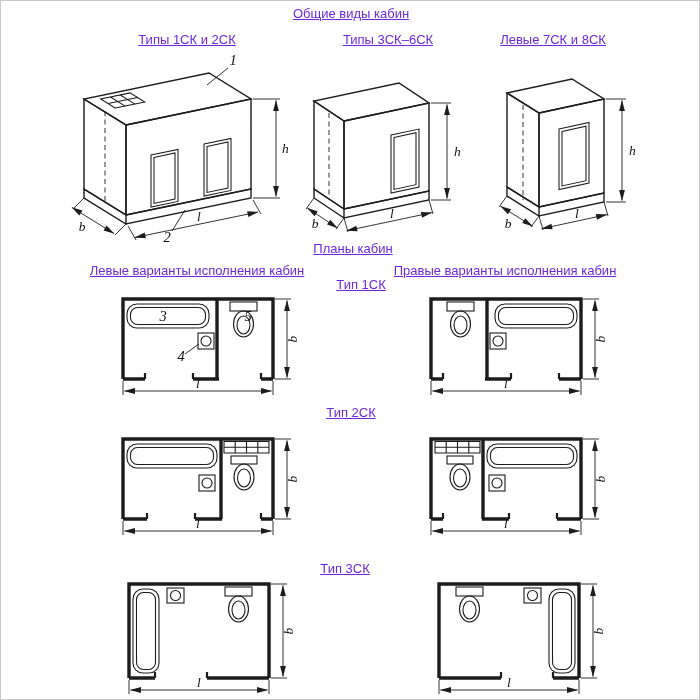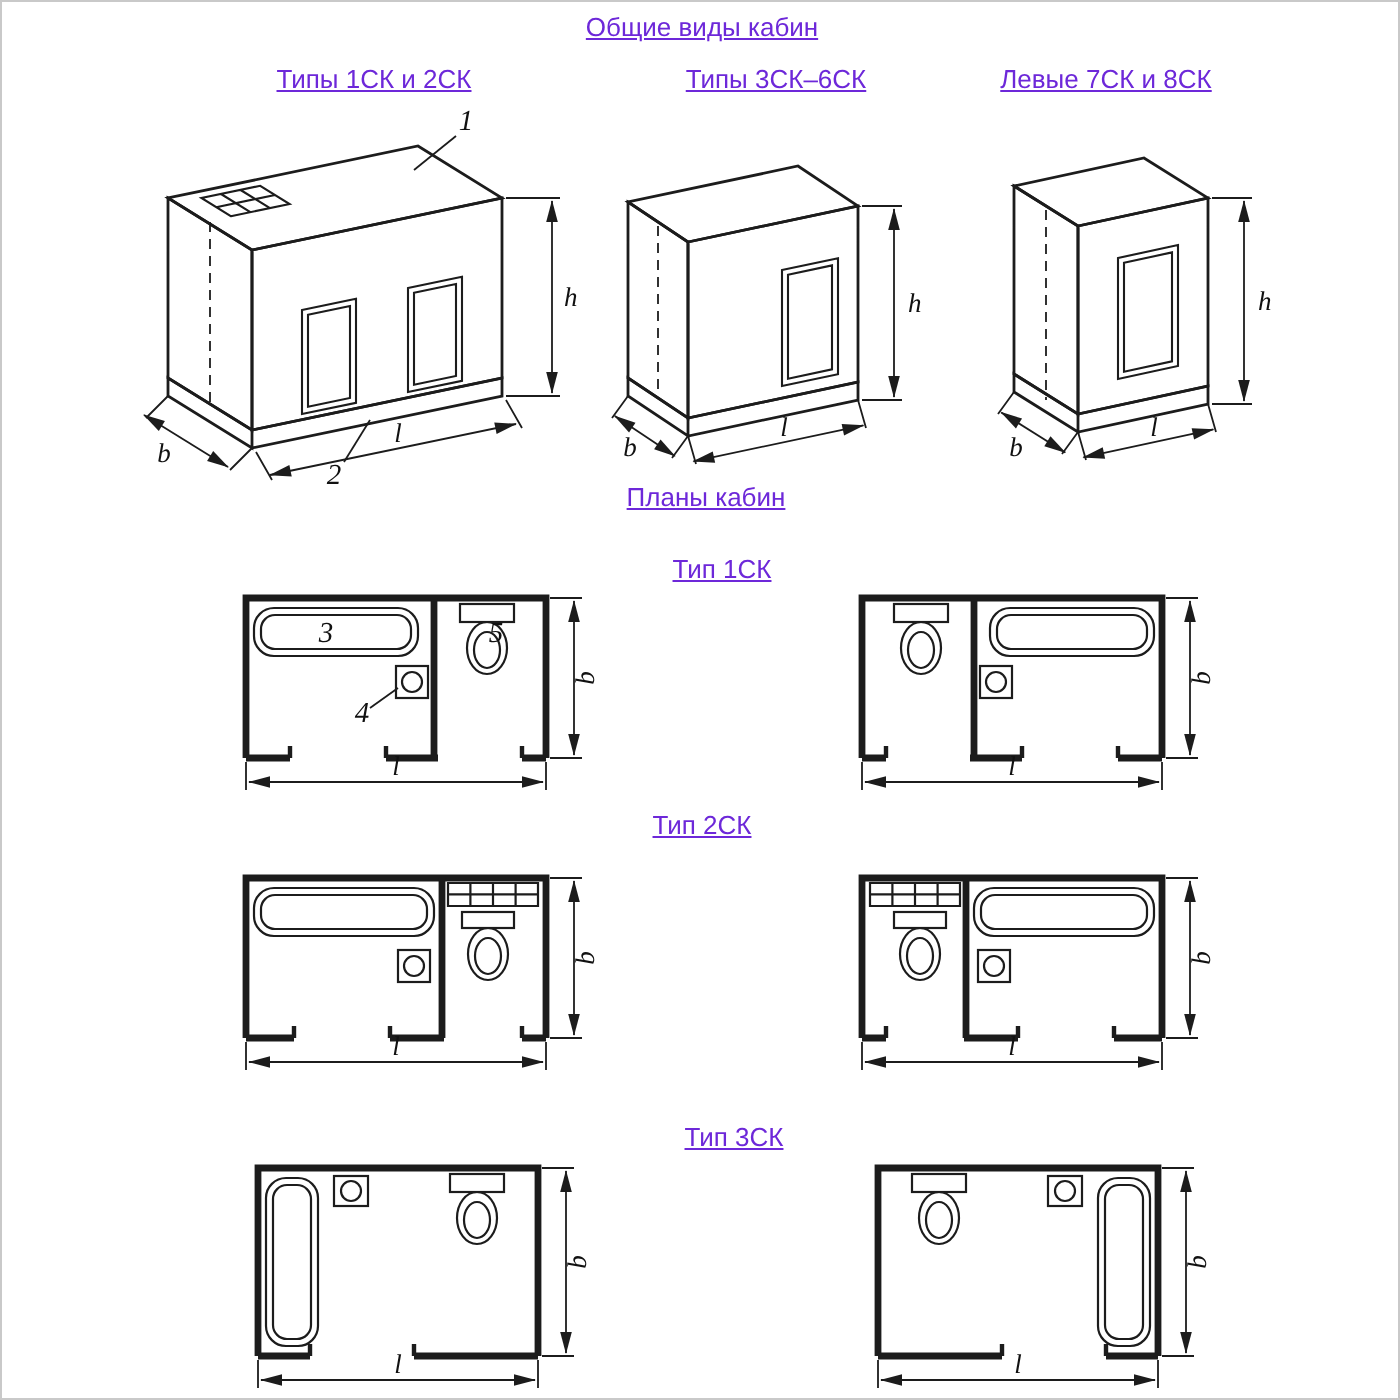--- a/index.html
+++ b/index.html
@@ -26,23 +26,25 @@
 </head>
 <body>
 
 <div class="sheet">
 
   <div class="caption" style="left:350px;top:5px;">Общие виды кабин</div>
   <div class="caption" style="left:186px;top:31px;text-align:center;">Типы 1СК и 2СК</div>
   <div class="caption" style="left:387px;top:31px;text-align:center;">Типы 3СК–6СК</div>
   <div class="caption" style="left:552px;top:31px;">Левые 7СК и 8СК</div>
   <div class="caption" style="left:352px;top:240px;">Планы кабин</div>
+  <div class="caption" style="left:196px;top:262px;">Левые варианты исполнения кабин</div>
+  <div class="caption" style="left:504px;top:262px;">Правые варианты исполнения кабин</div>
   <div class="caption" style="left:360px;top:276px;">Тип 1СК</div>
   <div class="caption" style="left:350px;top:404px;">Тип 2СК</div>
-  <div class="caption" style="left:366px;top:560px;">Тип 3СК</div>
+  <div class="caption" style="left:344px;top:560px;">Тип 3СК</div>
 
   <svg style="left:55px;top:46px;" width="235" height="200" viewBox="0 0 235 200">
     <defs>
       <marker id="ma" markerWidth="12" markerHeight="9" refX="11" refY="4.5" orient="auto" markerUnits="userSpaceOnUse">
         <path d="M11.5,4.5 L0.5,1.6 L0.5,7.4 Z" fill="#1c1c1c"></path>
       </marker>
       <marker id="mas" markerWidth="12" markerHeight="9" refX="11" refY="4.5" orient="auto-start-reverse" markerUnits="userSpaceOnUse">
         <path d="M11.5,4.5 L0.5,1.6 L0.5,7.4 Z" fill="#1c1c1c"></path>
       </marker>
     </defs>

